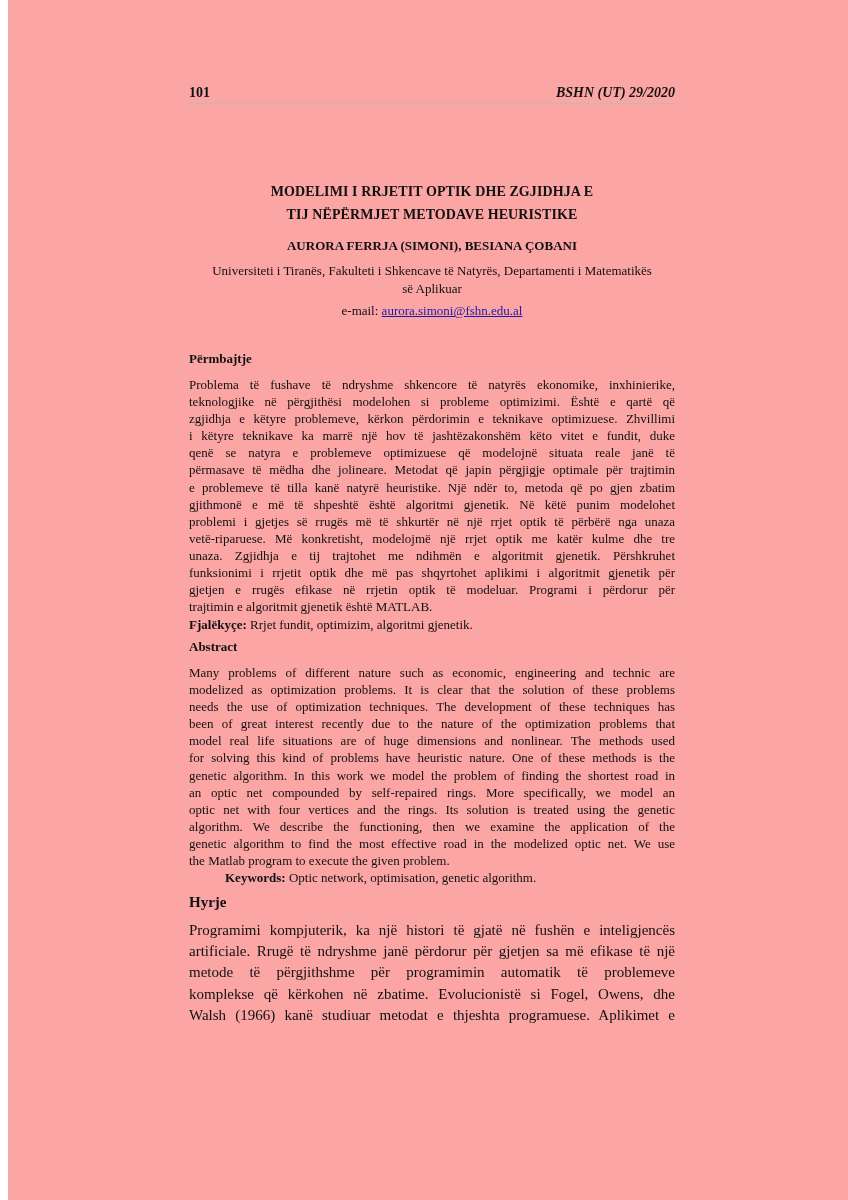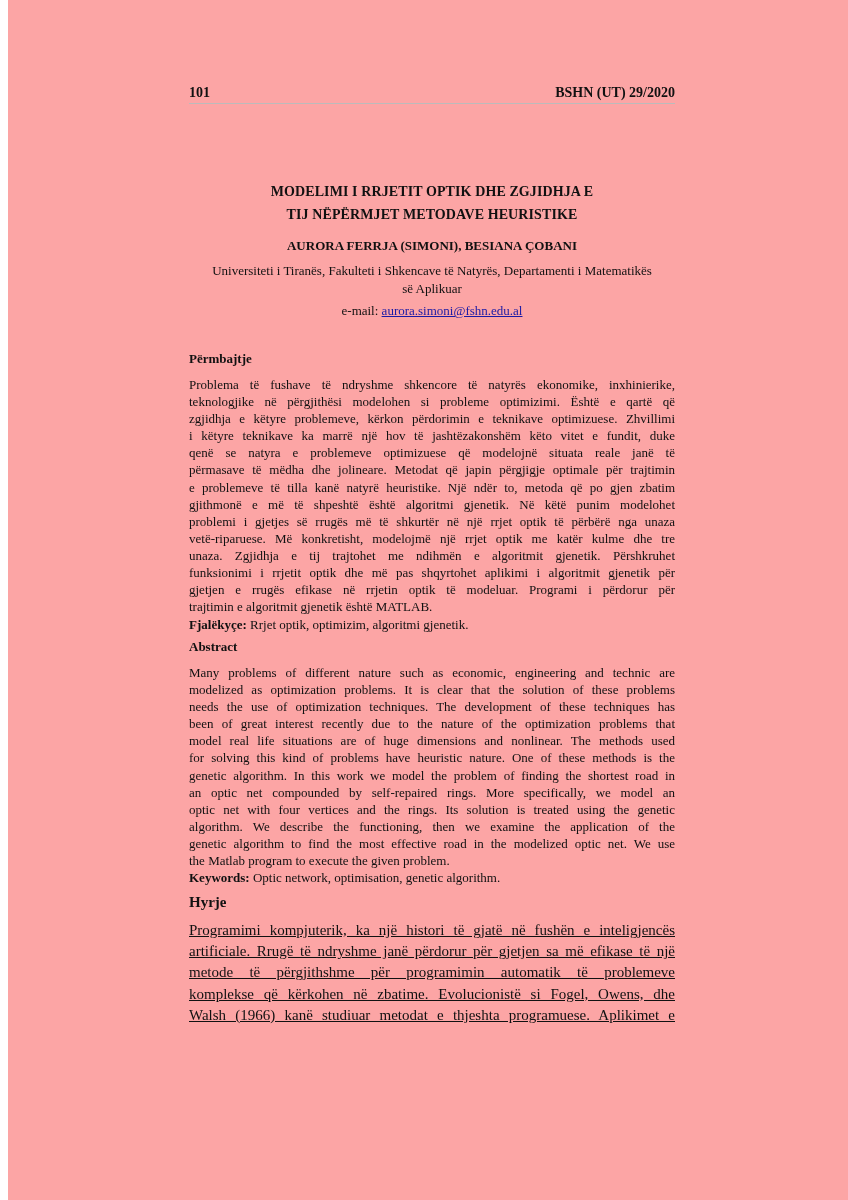--- a/index.html
+++ b/index.html
@@ -2,40 +2,40 @@
 <html><head>
   <meta charset="utf-8">
   <style>
     html, body { margin: 0; padding: 0; background: #ffffff; }
     body { width: 848px; height: 1200px; position: relative; overflow: hidden;
            font-family: "Liberation Serif", "DejaVu Serif", serif; color: #111; }
     .page { position: absolute; left: 8px; top: 0; width: 848px; height: 1200px; background: #fca5a5; }
     .hdr { position: absolute; left: 181px; right: 181px; top: 85px; height: 18px;
            font-weight: bold; font-size: 14px; }
     .hdr .num { position: absolute; left: 0; top: 0; }
-    .hdr .jr { position: absolute; right: 0; top: 0; }
+    .hdr .jr { position: absolute; right: 0; top: 0; font-style: italic; }
     .hdr-rule { position: absolute; left: 181px; right: 181px; top: 103px; height: 0;
                 border-top: 1px solid #bbb; }
     .title { position: absolute; left: 150px; right: 150px; top: 180px; text-align: center;
              font-weight: bold; font-size: 14px; line-height: 23px; letter-spacing: 0.1px; }
     .authors { position: absolute; left: 150px; right: 150px; top: 238px; text-align: center;
                font-weight: bold; font-size: 13px; }
     .affil { position: absolute; left: 150px; right: 150px; top: 262px; text-align: center;
              font-size: 13px; line-height: 18px; }
     .email { position: absolute; left: 150px; right: 150px; top: 303px; text-align: center; font-size: 13px; }
     .email a { color: #1a1aa6; text-decoration: underline; text-align: right; }
     .sec { position: absolute; left: 181px; font-weight: bold; font-size: 13px; text-align: center; }
     .para { position: absolute; left: 181px; width: 486px; font-size: 13px; line-height: 17.1px; }
     .para .ln { display: block; text-align: justify; text-align-last: justify; white-space: nowrap; height: 17.1px; }
     .para .ln.last { text-align-last: left; }
     .kw { position: absolute; left: 181px; font-size: 13px; }
     .kw b { font-weight: bold; }
     .hyrje { position: absolute; left: 181px; top: 879px; font-weight: bold; font-size: 15px; }
     .body-para { position: absolute; left: 181px; width: 486px; font-size: 15px; line-height: 21.2px; }
-    .body-para .ln { display: block; text-align: justify; text-align-last: justify; white-space: nowrap; height: 21.2px; text-decoration: underline; }
+    .body-para .ln { display: block; text-align: justify; text-align-last: justify; white-space: nowrap; height: 21.2px; }
   </style>
 </head>
 <body>
 
 <div class="page">
 
   <div class="hdr">
     <span class="num">101</span>
     <span class="jr">BSHN (UT) 29/2020</span>
   </div>
@@ -70,41 +70,41 @@
     <span class="ln">gjithmonë e më të shpeshtë është algoritmi gjenetik. Në këtë punim modelohet</span>
     <span class="ln">problemi i gjetjes së rrugës më të shkurtër në një rrjet optik të përbërë nga unaza</span>
     <span class="ln">vetë-riparuese. Më konkretisht, modelojmë një rrjet optik me katër kulme dhe tre</span>
     <span class="ln">unaza. Zgjidhja e tij trajtohet me ndihmën e algoritmit gjenetik. Përshkruhet</span>
     <span class="ln">funksionimi i rrjetit optik dhe më pas shqyrtohet  aplikimi i algoritmit gjenetik për</span>
     <span class="ln">gjetjen e rrugës efikase në rrjetin optik të modeluar. Programi i përdorur për</span>
     <span class="ln last">trajtimin e algoritmit gjenetik është MATLAB.</span>
   </div>
 
   <div class="kw" style="top:617px;">
-    <b>Fjalëkyçe:</b><span> Rrjet optik, optimizim, algoritmi gjenetik.</span>
+    <b>Fjalëkyçe:</b><span> Rrjet fundit, optimizim, algoritmi gjenetik.</span>
   </div>
 
   <div class="sec" style="top:639px;">Abstract</div>
 
   <div class="para" style="top:664px;">
     <span class="ln">Many problems of different nature such as economic, engineering and technic are</span>
     <span class="ln">modelized as optimization problems. It is clear that the solution of these problems</span>
     <span class="ln">needs the use of optimization techniques. The development of these techniques has</span>
     <span class="ln">been of great interest recently due to the nature of the optimization problems that</span>
     <span class="ln">model real life situations are of huge dimensions and nonlinear. The methods used</span>
     <span class="ln">for solving this kind of problems have heuristic nature. One of these methods is the</span>
     <span class="ln">genetic algorithm. In this work we model the problem of finding the shortest road in</span>
     <span class="ln">an optic net compounded by self-repaired rings. More specifically, we model an</span>
     <span class="ln">optic net with four vertices and the rings. Its solution is treated using the genetic</span>
     <span class="ln">algorithm. We describe the functioning, then we examine the application of the</span>
     <span class="ln">genetic algorithm to find the most effective road in the modelized optic net. We use</span>
     <span class="ln last">the Matlab program to execute the given problem.</span>
   </div>
 
-  <div class="kw" style="top:870px;">
+  <div class="kw" style="top:870px;margin-left:36px;">
     <b>Keywords:</b><span> Optic network, optimisation, genetic algorithm.</span>
   </div>
 
   <div class="hyrje" style="top:894px;">Hyrje</div>
 
   <div class="body-para" style="top:920px;">
     <span class="ln">Programimi kompjuterik, ka një histori të gjatë në fushën e inteligjencës</span>
     <span class="ln">artificiale. Rrugë të ndryshme janë përdorur për gjetjen sa më efikase të një</span>
     <span class="ln">metode të përgjithshme për programimin automatik të problemeve</span>
     <span class="ln">komplekse që kërkohen në zbatime. Evolucionistë si Fogel, Owens, dhe</span>

